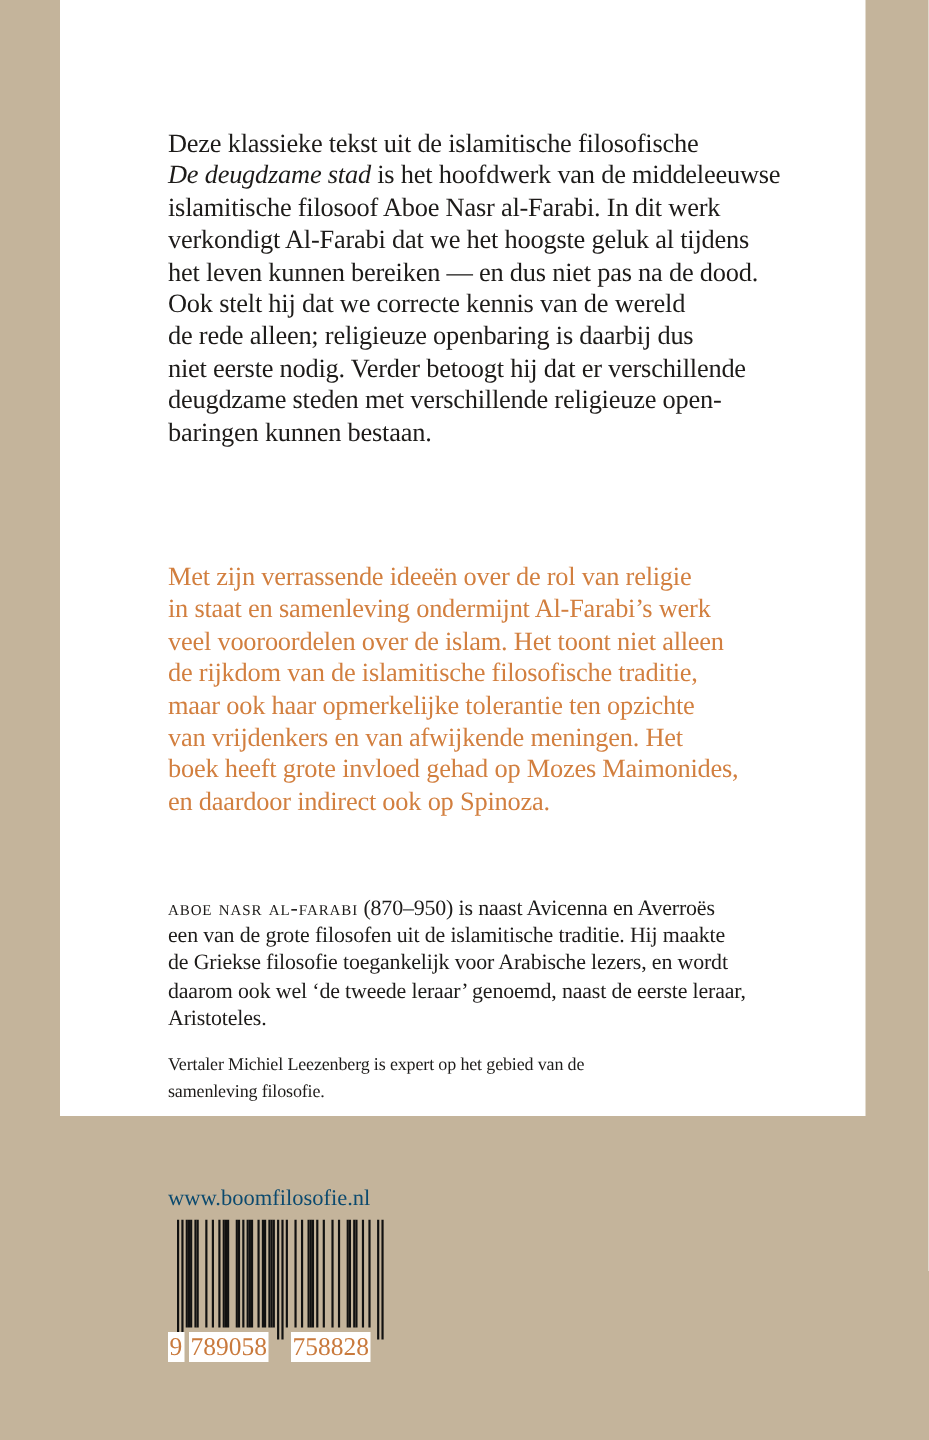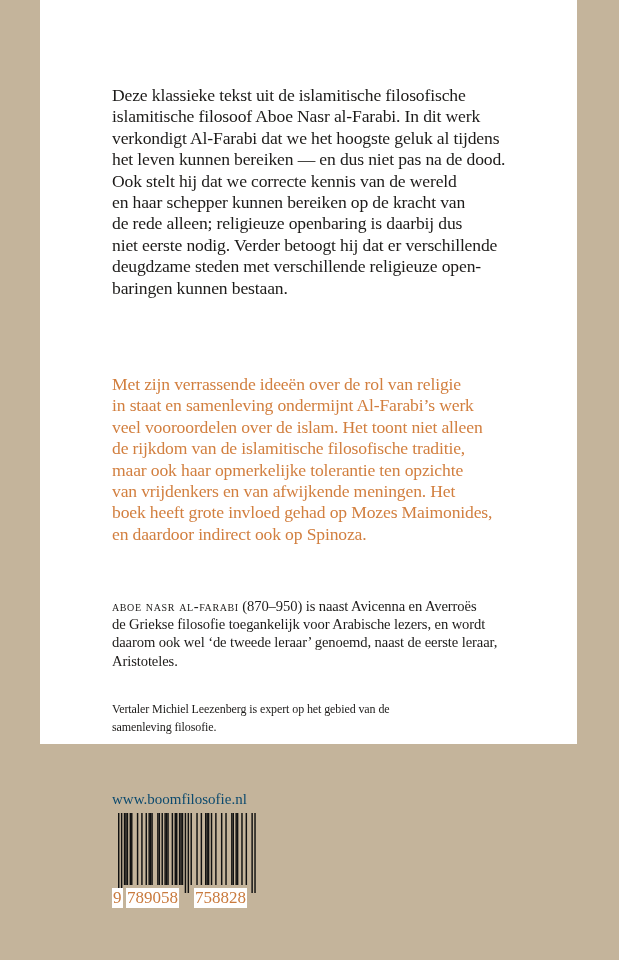--- a/index.html
+++ b/index.html
@@ -63,44 +63,45 @@
   }
   .isbn span { position: absolute; top: 0; background: #fff; padding: 0 1px; }
 </style>
 </head>
 <body>
 
 <div class="page">
 
   <p class="block p1">
     <span class="line">Deze klassieke tekst uit de islamitische filosofische</span>
+    <span class="line"><em>De deugdzame stad</em><span> is het hoofdwerk van de middeleeuwse</span></span>
     <span class="line">islamitische filosoof Aboe Nasr al-Farabi. In dit werk</span>
     <span class="line">verkondigt Al-Farabi dat we het hoogste geluk al tijdens</span>
     <span class="line">het leven kunnen bereiken — en dus niet pas na de dood.</span>
     <span class="line">Ook stelt hij dat we correcte kennis van de wereld</span>
-    <span class="line">en haar schepper kunnen bereiken op de kracht van</span>
     <span class="line">de rede alleen; religieuze openbaring is daarbij dus</span>
     <span class="line">niet eerste nodig. Verder betoogt hij dat er verschillende</span>
     <span class="line">deugdzame steden met verschillende religieuze open-</span>
     <span class="line">baringen kunnen bestaan.</span>
   </p>
 
   <p class="block p2">
     <span class="line">Met zijn verrassende ideeën over de rol van religie</span>
     <span class="line">in staat en samenleving ondermijnt Al-Farabi’s werk</span>
     <span class="line">veel vooroordelen over de islam. Het toont niet alleen</span>
     <span class="line">de rijkdom van de islamitische filosofische traditie,</span>
     <span class="line">maar ook haar opmerkelijke tolerantie ten opzichte</span>
     <span class="line">van vrijdenkers en van afwijkende meningen. Het</span>
     <span class="line">boek heeft grote invloed gehad op Mozes Maimonides,</span>
     <span class="line">en daardoor indirect ook op Spinoza.</span>
   </p>
 
   <p class="block p3">
     <span class="line"><span class="sc">Aboe Nasr al-Farabi</span><span> (870–950) is naast Avicenna en Averroës</span></span>
+    <span class="line">een van de grote filosofen uit de islamitische traditie. Hij maakte</span>
     <span class="line">de Griekse filosofie toegankelijk voor Arabische lezers, en wordt</span>
     <span class="line">daarom ook wel ‘de tweede leraar’ genoemd, naast de eerste leraar,</span>
     <span class="line">Aristoteles.</span>
   </p>
 
   <p class="block p4">
     <span class="line">Vertaler Michiel Leezenberg is expert op het gebied van de</span>
     <span class="line">samenleving filosofie.</span>
   </p>
 

